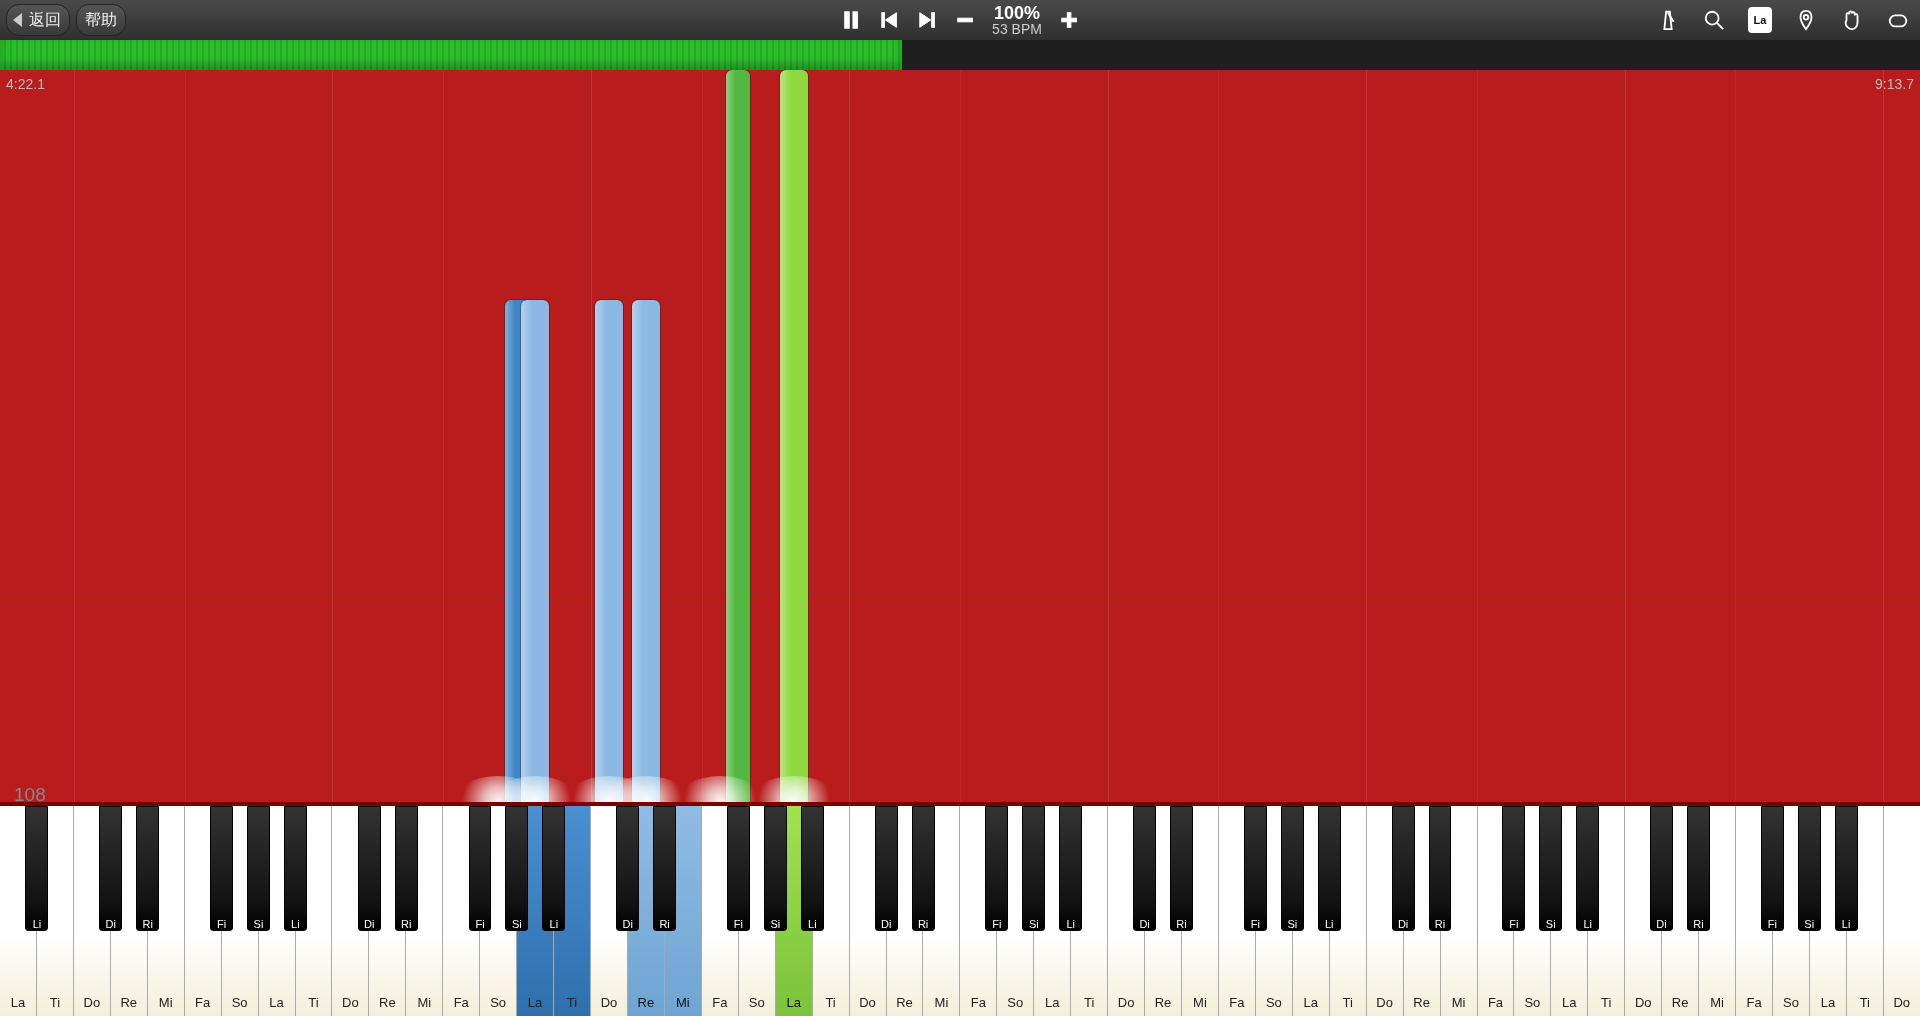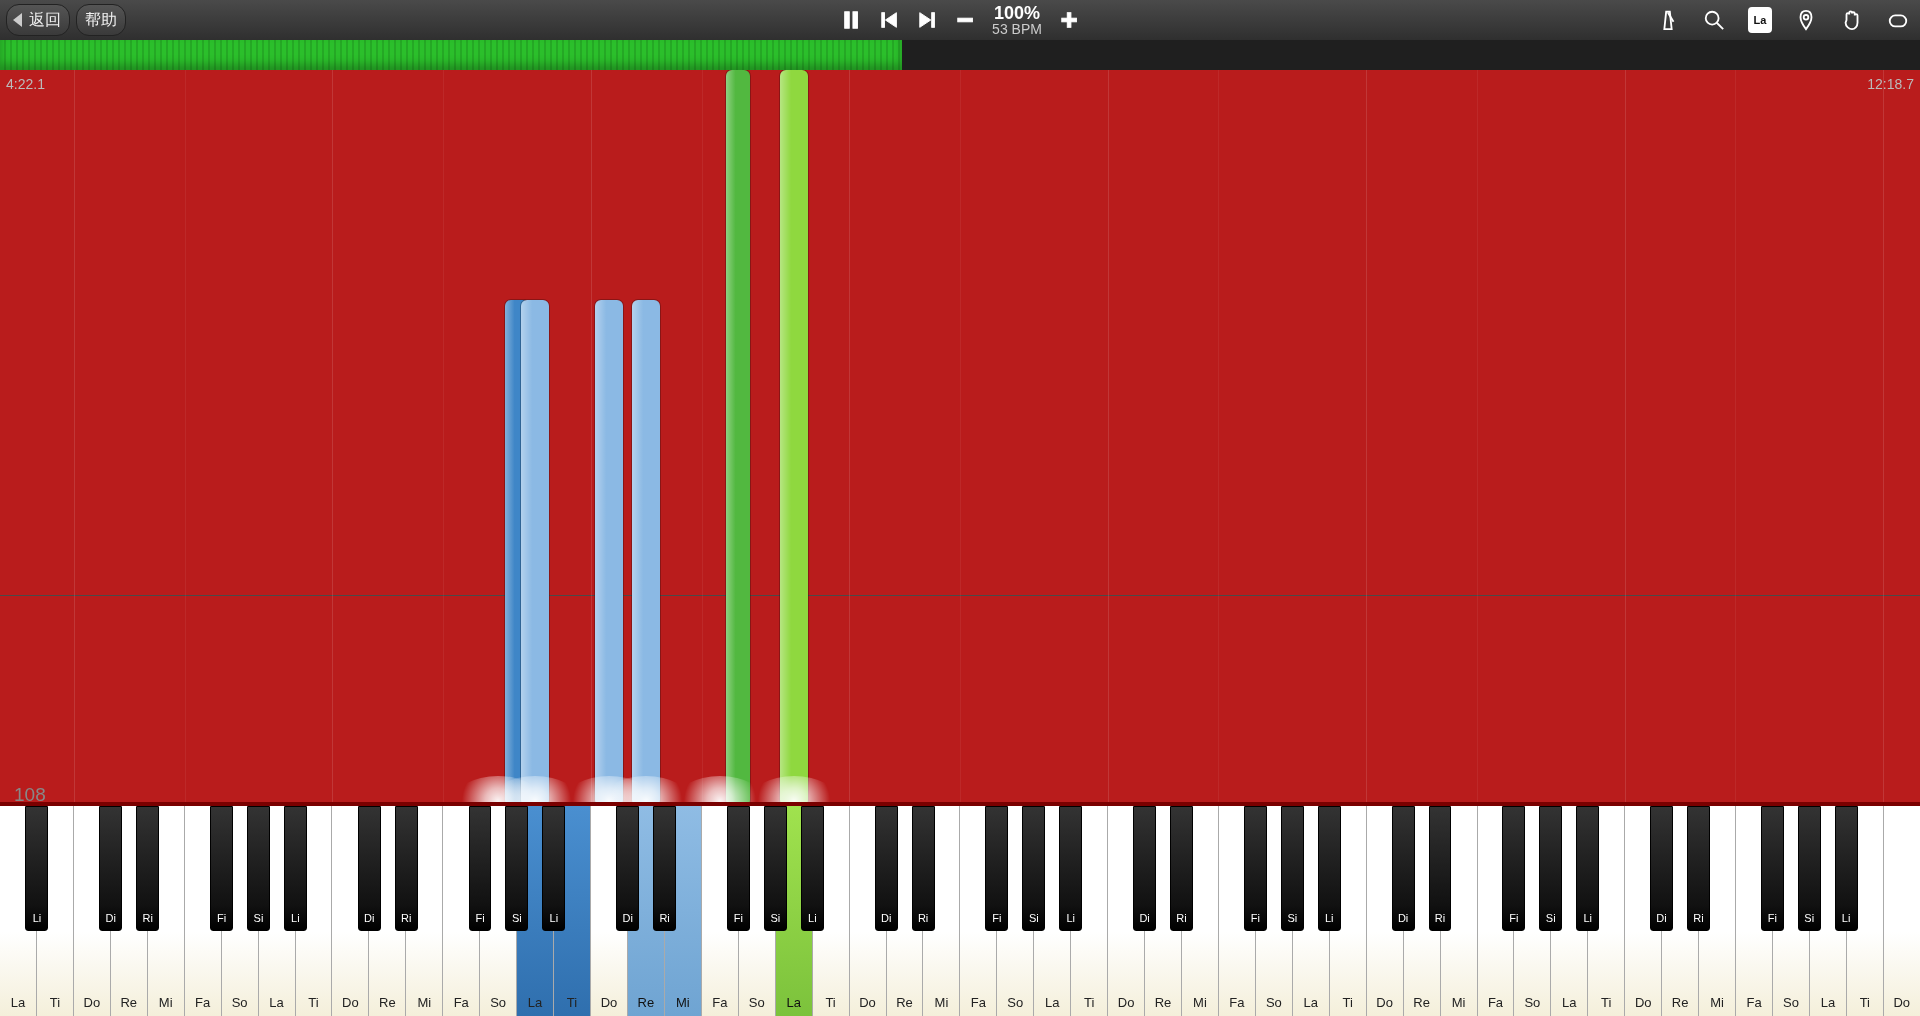--- a/index.html
+++ b/index.html
@@ -35,21 +35,21 @@
   .note.green2{background-color:#8fd83f}
   .glow{position:absolute;width:90px;height:50px;border-radius:50%;background:radial-gradient(circle,rgba(255,255,255,.95) 0%,rgba(255,255,255,.7) 25%,rgba(255,255,255,0) 70%);pointer-events:none;transform:translate(-50%,0)}
   
   .keyboard{position:absolute;left:0;right:0;bottom:0;height:210px;background:#fff;border-top:4px solid #7a0000}
   .whites{position:absolute;inset:0;display:flex}
   .wkey{flex:1;border-right:1px solid #aaa;background:linear-gradient(#fff 0%,#fff 60%,#f4efda 100%);position:relative;display:flex;align-items:flex-end;justify-content:center;padding-bottom:6px;font-size:13px;color:#222;box-sizing:border-box}
   .wkey:last-child{border-right:none}
   .wkey.hit-blue{background:linear-gradient(#4a8fd0,#2f6fae)}
   .wkey.hit-blue2{background:linear-gradient(#8fbce4,#6fa4d2);color:#111}
   .wkey.hit-green2{background:linear-gradient(#a0e24e,#7cc23c);color:#111}
-  .bkey{position:absolute;top:0;height:125px;background:linear-gradient(#333 0%,#111 80%,#000 100%);border-radius:0 0 3px 3px;color:#fff;font-size:11px;display:flex;align-items:flex-end;justify-content:center;padding-bottom:6px;box-sizing:border-box;border:1px solid #000}
+  .bkey{position:absolute;top:0;height:125px;background:linear-gradient(#333 0%,#111 80%,#000 100%);border-radius:0 0 3px 3px;color:#fff;font-size:11px;display:flex;align-items:flex-end;justify-content:center;box-sizing:border-box;border:1px solid #000}
 </style>
 </head>
 <body>
 
 <div class="topbar">
   <div class="topbtn">返回</div>
   <div class="topbtn">帮助</div>
 
   <div class="center-controls">
     <div class="ctrl-icon">
@@ -121,21 +121,21 @@
       </div>
   </div>
 </div>
 
 <div class="progress">
   <div class="prog-fill" id="progfill" style="width: 47%;"></div>
 </div>
 
 <div class="fall" id="fall">
   <span class="time-left">4:22.1</span>
-  <span class="time-right">12:18.7</span>
+  <span class="time-right">9:13.7</span>
 <div class="hline" style="bottom: 210px;"></div>
     <div class="vline" style="left: 73.8462px; background: rgba(255, 255, 255, 0.12);"></div>
     <div class="vline" style="left: 184.615px;"></div>
     <div class="vline" style="left: 332.308px; background: rgba(255, 255, 255, 0.12);"></div>
     <div class="vline" style="left: 443.077px;"></div>
     <div class="vline" style="left: 590.769px; background: rgba(255, 255, 255, 0.12);"></div>
     <div class="vline" style="left: 701.538px;"></div>
     <div class="vline" style="left: 849.231px; background: rgba(255, 255, 255, 0.12);"></div>
     <div class="vline" style="left: 960px;"></div>
     <div class="vline" style="left: 1107.69px; background: rgba(255, 255, 255, 0.12);"></div>

